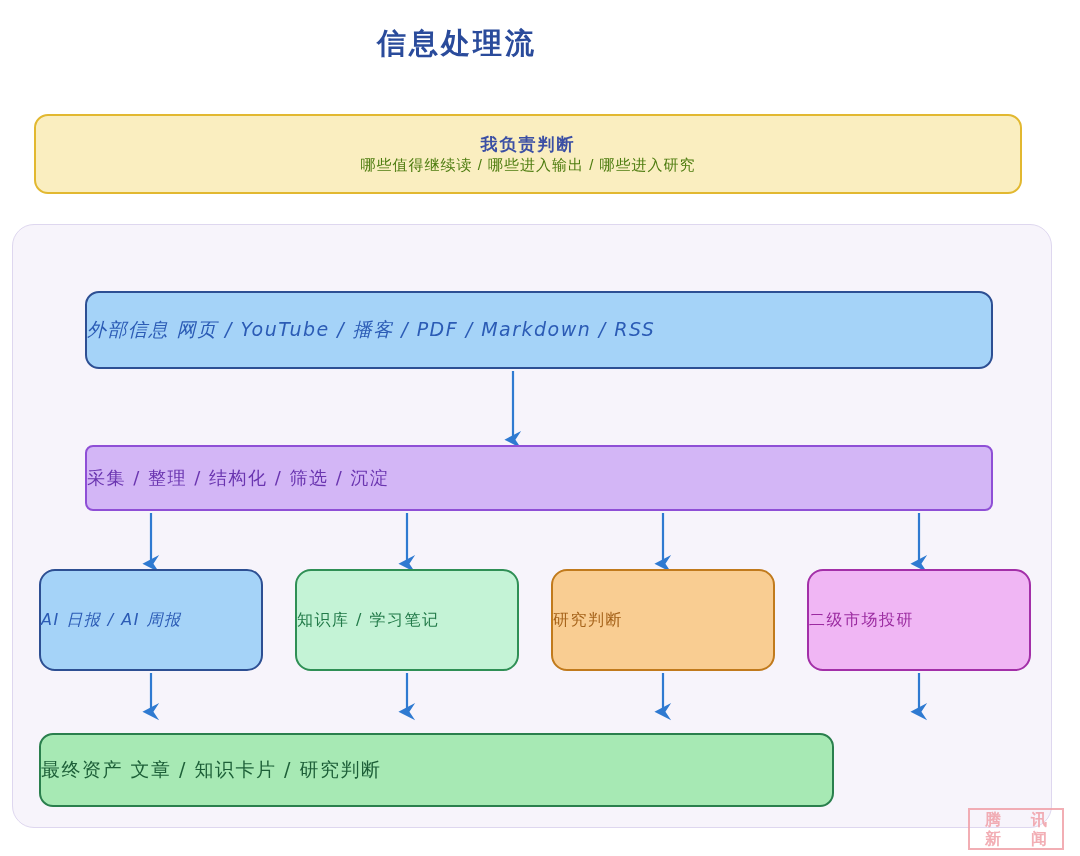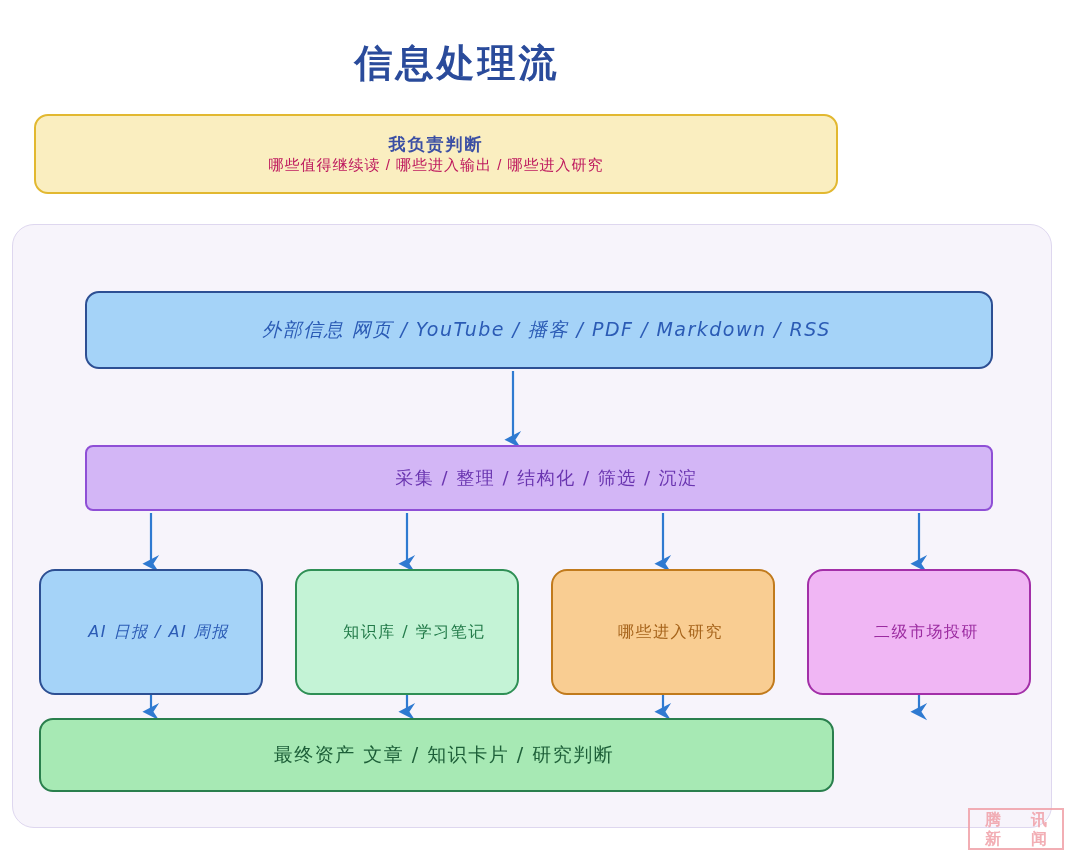--- a/index.html
+++ b/index.html
@@ -11,55 +11,55 @@
     width: 1080px;
     height: 856px;
     position: relative;
     overflow: hidden;
     font-family: "Liberation Sans", "DejaVu Sans", sans-serif;
   }
 
   .page-title {
     position: absolute;
     left: 0;
-    top: 38px;
+    top: 24px;
     width: 914px;
     text-align: center;
-    font-size: 38px;
+    font-size: 29px;
     font-weight: bold;
     color: #2a4b9b;
     letter-spacing: 3px;
     font-family: "DejaVu Sans", "Liberation Sans", sans-serif;
   }
 
   
   .judgement-box {
     position: absolute;
     left: 34px;
     top: 114px;
-    width: 804px;
+    width: 988px;
     height: 80px;
     box-sizing: border-box;
     border: 2px solid #e2b830;
     border-radius: 14px;
     background: #faeec0;
     display: flex;
     flex-direction: column;
     align-items: center;
     justify-content: center;
   }
   .judgement-title {
     font-size: 17px;
     font-weight: bold;
     color: #3b4fa4;
     letter-spacing: 2px;
   }
   .judgement-sub {
     font-size: 15px;
-    color: #be185d;
+    color: #4d7c0f;
     letter-spacing: 1px;
   }
 
   
   .agent-container {
     position: absolute;
     left: 12px;
     top: 224px;
     width: 1040px;
     height: 604px;
@@ -80,24 +80,22 @@
     color: #3a5bb0;
     letter-spacing: 2px;
     font-family: "DejaVu Sans", "Liberation Sans", sans-serif;
   }
 
   .node {
     position: absolute;
     box-sizing: border-box;
     display: flex;
     align-items: center;
-    justify-content: center;
     text-align: center;
     letter-spacing: 1.5px;
-    padding-left: 15px;
   }
 
   
   .node-sources {
     left: 72px;
     top: 66px;
     width: 908px;
     height: 78px;
     border: 2.5px solid #2d4f93;
     border-radius: 14px;
@@ -119,34 +117,34 @@
     background: #d3b6f6;
     font-size: 18px;
     color: #6a35b0;
     font-family: "DejaVu Sans", "Liberation Sans", sans-serif;
   }
 
   
   .node-out {
     top: 344px;
     width: 224px;
-    height: 126px;
+    height: 102px;
     border-radius: 16px;
     font-size: 16px;
     font-family: "DejaVu Sans", "Liberation Sans", sans-serif;
   }
   .node-out-1 { left: 26px;  border: 2.5px solid #2d4f93; background: #a5d3f8; color: #2b5bb5; font-style: italic; }
   .node-out-2 { left: 282px; border: 2.5px solid #2f8f55; background: #c4f3d6; color: #227a49; }
   .node-out-3 { left: 538px; border: 2.5px solid #c17a1c; background: #f9cd92; color: #a6631a; }
   .node-out-4 { left: 794px; border: 2.5px solid #a32fa8; background: #f0b6f4; color: #9b2ba0; }
 
   
   .node-final {
     left: 26px;
-    top: 493px;
+    top: 508px;
     width: 795px;
     height: 74px;
     border: 2.5px solid #2a7f4d;
     border-radius: 14px;
     background: #a7e9b4;
     font-size: 19px;
     color: #1d5f38;
     font-family: "DejaVu Sans", "Liberation Sans", sans-serif;
   }
 
@@ -234,21 +232,21 @@
     <span>采集  /  整理  /  结构化  /  筛选  /  沉淀</span>
   </div>
 
   <div class="node node-out node-out-1">
     <span>AI 日报 / AI 周报</span>
   </div>
   <div class="node node-out node-out-2">
     <span>知识库 / 学习笔记</span>
   </div>
   <div class="node node-out node-out-3">
-    <span>哪些进入研究</span>
+    <span>研究判断</span>
   </div>
   <div class="node node-out node-out-4">
     <span>二级市场投研</span>
   </div>
 
   <div class="node node-final">
     <span>最终资产  文章 / 知识卡片 / 研究判断</span>
   </div>
 
 </div>

